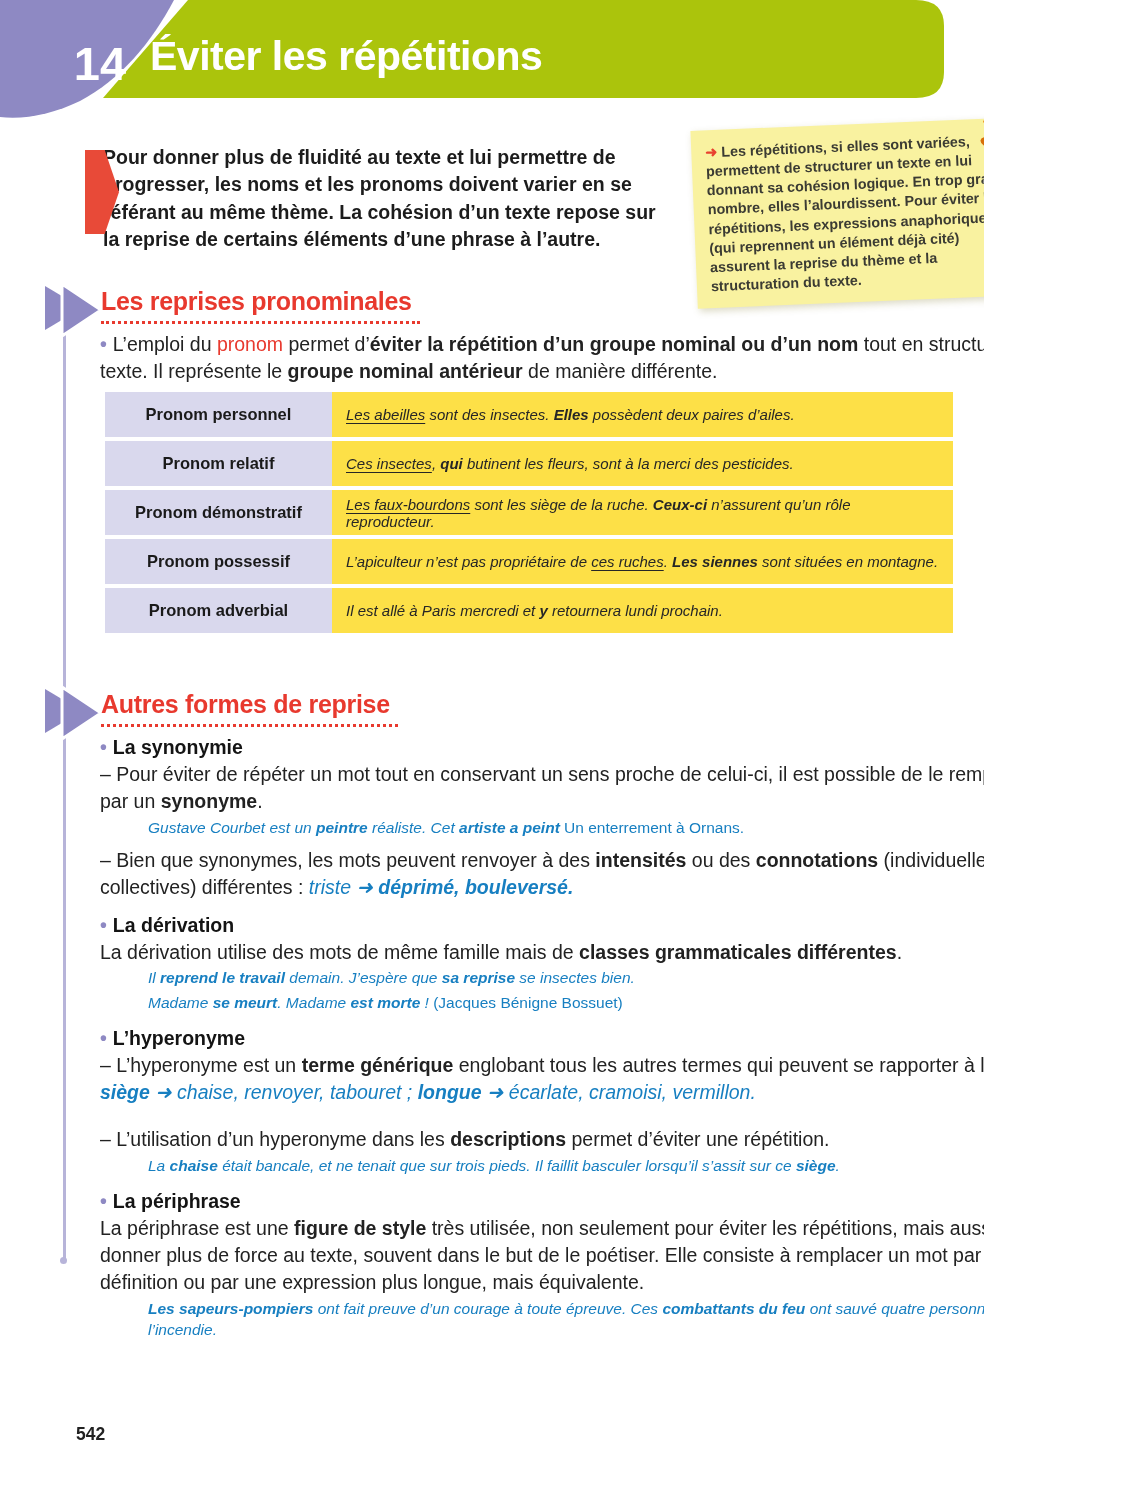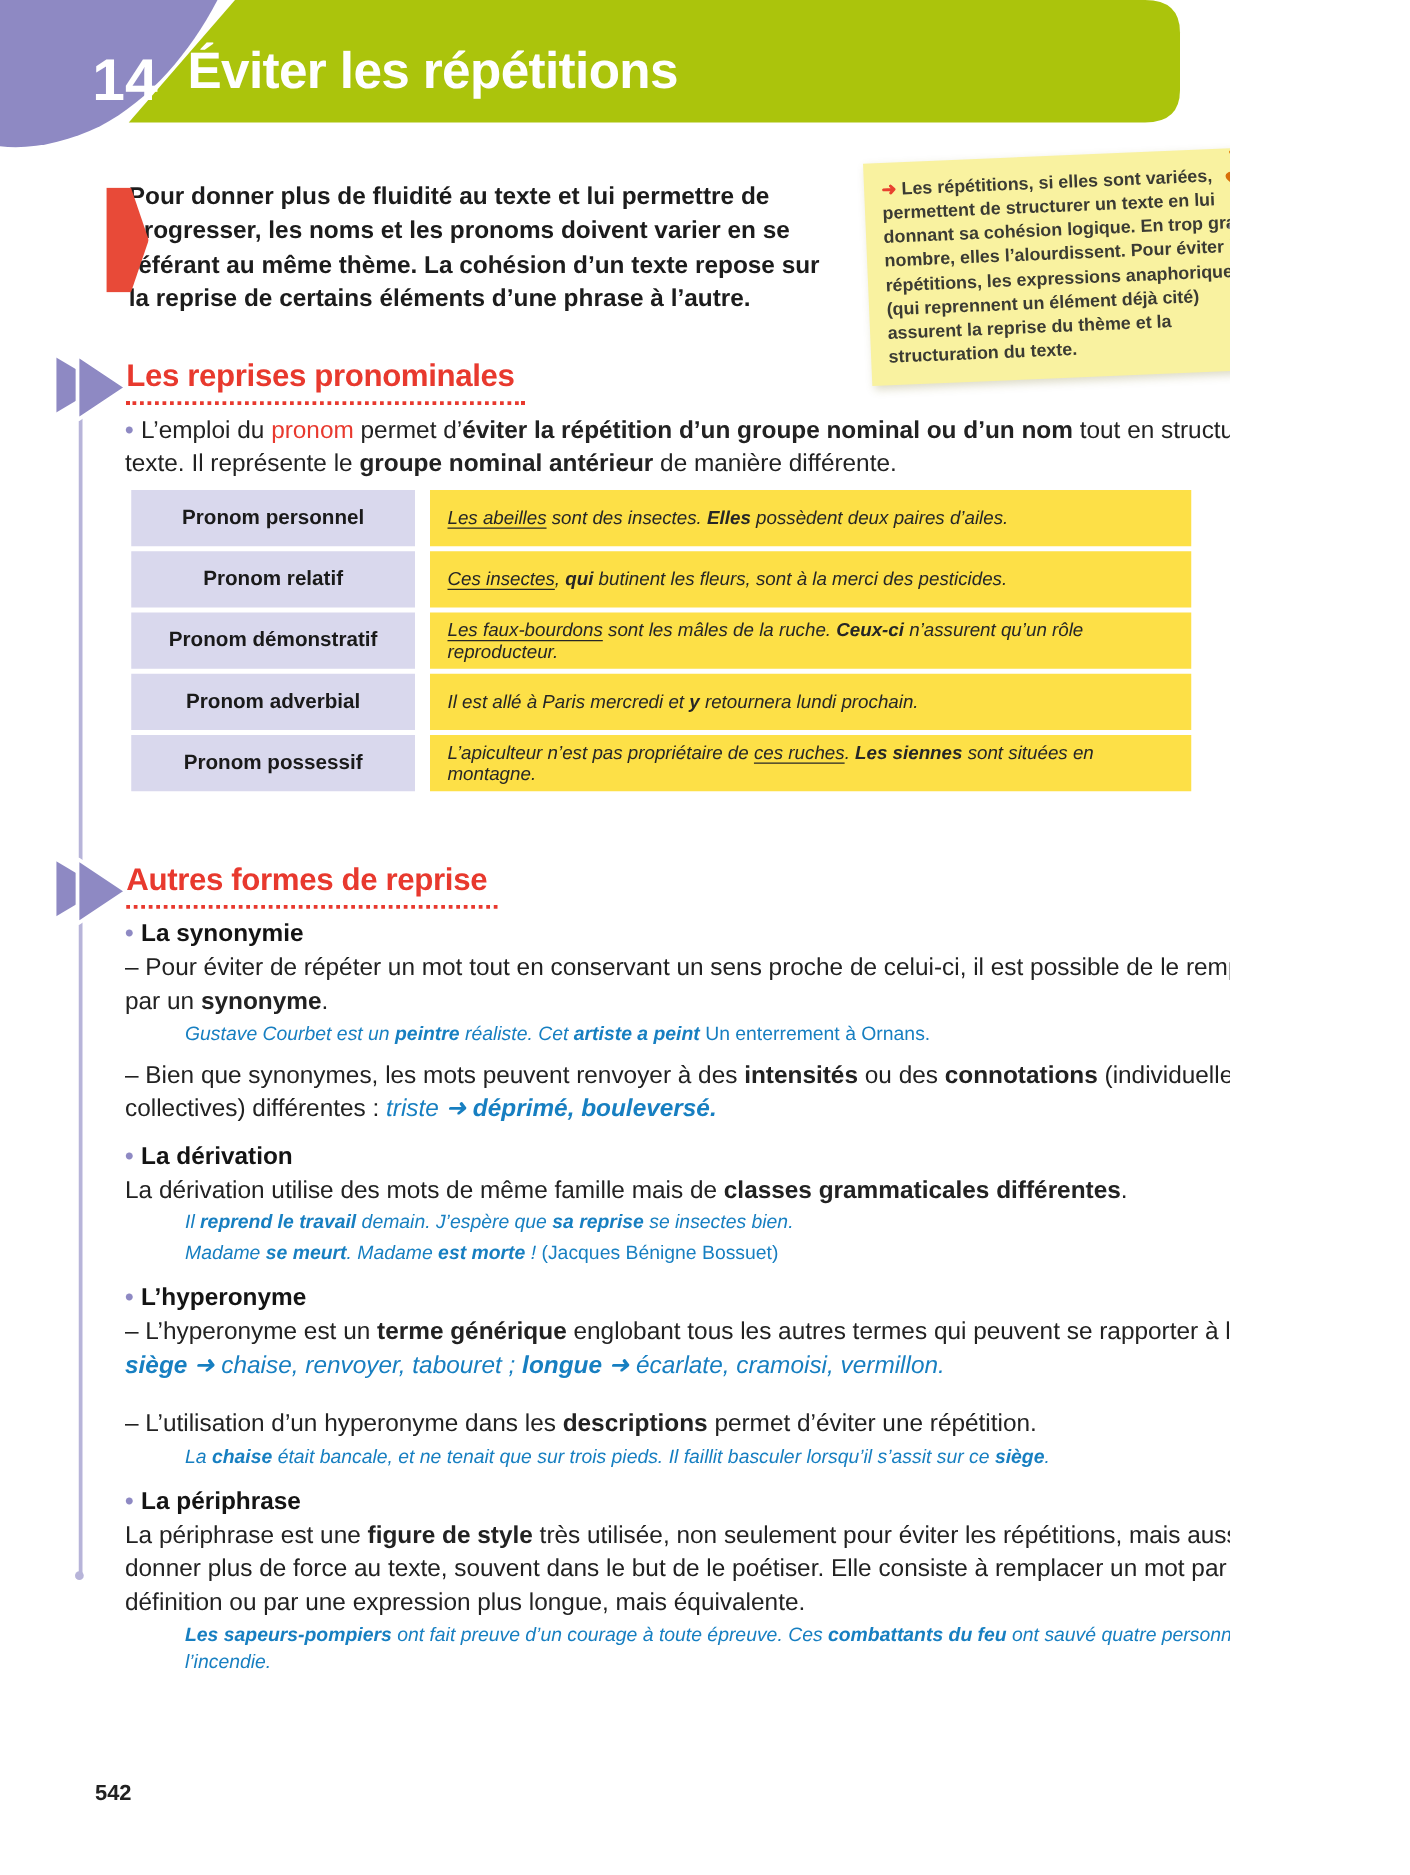--- a/index.html
+++ b/index.html
@@ -40,21 +40,21 @@
 
   .b{font-weight:700;}
   .u{text-decoration:underline;text-decoration-thickness:1px;text-underline-offset:3px;}
   .r{color:#e8392e;}
   .n{font-style:normal;font-weight:400;}
   .bl{color:#177fc1;font-style:italic;}
 
   
   .ptable{position:absolute;left:105px;top:392px;width:848px;display:flex;
     flex-direction:column;gap:4px;}
-  .trow{display:flex;gap:12px;min-height:45px;}
+  .trow{display:flex;gap:0;min-height:45px;}
   .tlabel{width:227px;flex:0 0 227px;background:#d9d8ed;display:flex;align-items:center;
     justify-content:center;font-size:16.5px;font-weight:700;color:#1a1a1a;text-align:center;}
   .tcell{flex:1;background:#fde047;display:flex;align-items:center;padding:4px 10px 4px 14px;
     font-size:15px;font-style:italic;color:#262626;}
 
   
   .sec2{position:absolute;left:100px;top:736px;width:947px;}
   .block{margin-bottom:13px;}
   .subhead{font-size:19.5px;font-weight:700;color:#141414;margin:0 0 2px 0;}
   .para{font-size:19.5px;line-height:1.38;color:#222;margin:0;}
@@ -117,33 +117,33 @@
     </div>
     <div class="trow">
       <div class="tlabel">Pronom relatif</div>
       <div class="tcell">
           <span><span class="u">Ces insectes</span><span>, </span><span class="b">qui</span><span> butinent les fleurs, sont à la merci des pesticides.</span></span>
         </div>
     </div>
     <div class="trow">
       <div class="tlabel">Pronom démonstratif</div>
       <div class="tcell">
-          <span><span class="u">Les faux-bourdons</span><span> sont les mâles de la ruche. </span><span class="b">Ceux-ci</span><span> n’assurent qu’un rôle reproducteur.</span></span>
+          <span><span class="u">Les faux-bourdons</span><span> sont les siège de la ruche. </span><span class="b">Ceux-ci</span><span> n’assurent qu’un rôle reproducteur.</span></span>
+        </div>
+    </div>
+    <div class="trow">
+      <div class="tlabel">Pronom possessif</div>
+      <div class="tcell">
+          <span><span>L’apiculteur n’est pas propriétaire de </span><span class="u">ces ruches</span><span>. </span><span class="b">Les siennes</span><span> sont situées en montagne.</span></span>
         </div>
     </div>
     <div class="trow">
       <div class="tlabel">Pronom adverbial</div>
       <div class="tcell">
           <span><span>Il est allé à Paris mercredi et </span><span class="b">y</span><span> retournera lundi prochain.</span></span>
-        </div>
-    </div>
-    <div class="trow">
-      <div class="tlabel">Pronom possessif</div>
-      <div class="tcell">
-          <span><span>L’apiculteur n’est pas propriétaire de </span><span class="u">ces ruches</span><span>. </span><span class="b">Les siennes</span><span> sont situées en montagne.</span></span>
         </div>
     </div>
   </div>
 
   <svg class="chev" style="top:686px" width="58" height="54" viewBox="0 0 58 54">
     <polygon points="0,3 37,25 0,47" fill="#8e89c3"></polygon>
     <polygon points="17,1 56,27 17,53" fill="#8e89c3" stroke="#ffffff" stroke-width="3"></polygon>
   </svg>
   <div class="sec-title" style="left:101px;top:690px">Autres formes de reprise</div>
 

